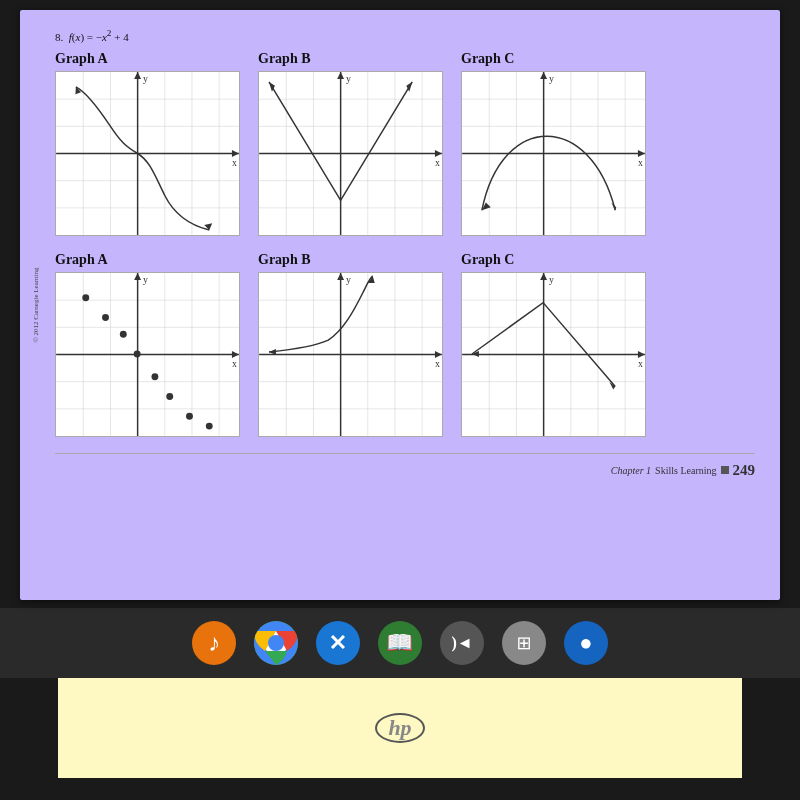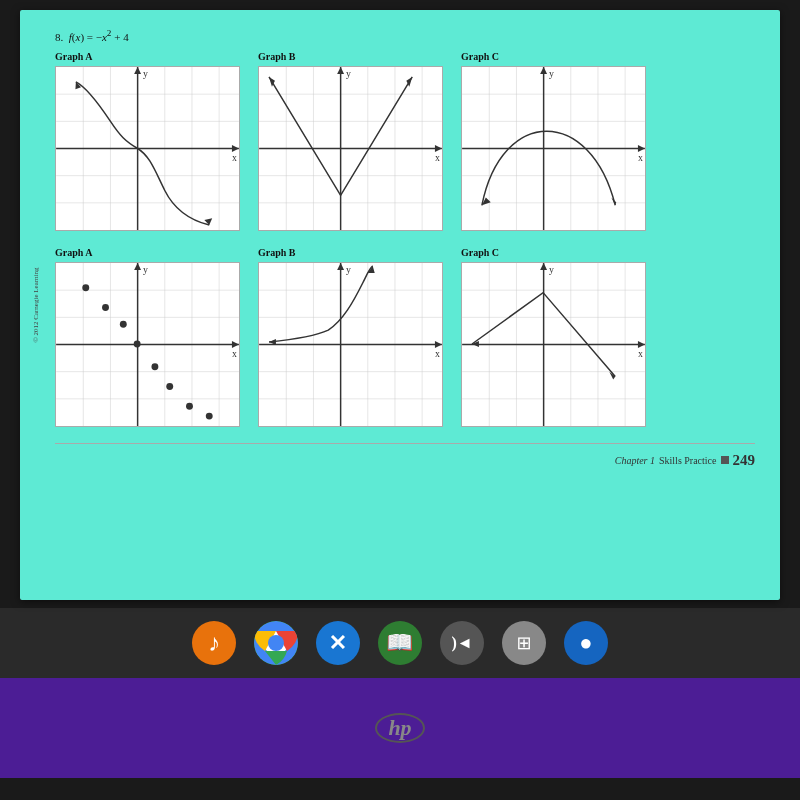--- a/index.html
+++ b/index.html
@@ -11,21 +11,21 @@
       flex-direction: column;
       align-items: center;
       justify-content: flex-start;
       font-family: 'Times New Roman', serif;
       overflow: hidden;
     }
 
     .page {
       width: 760px;
       height: 590px;
-      background: #5eead4;
+      background: #c4b5fd;
       margin-top: 10px;
       padding: 18px 25px 12px 35px;
       position: relative;
       border-radius: 2px;
       box-shadow: 0 2px 8px rgba(0,0,0,0.5);
     }
 
     .side-label {
       position: absolute;
       left: -22px;
@@ -53,21 +53,21 @@
       align-items: flex-start;
     }
 
     .graph-container {
       display: flex;
       flex-direction: column;
       align-items: flex-start;
     }
 
     .graph-label {
-      font-size: 10px;
+      font-size: 14px;
       font-weight: bold;
       color: #111;
       margin-bottom: 4px;
     }
 
     .graph-box {
       width: 185px;
       height: 165px;
       position: relative;
       background: white;
@@ -138,23 +138,23 @@
 
     .icon-orange { background: #e8720c; }
     .icon-chrome { background: radial-gradient(circle, #4285f4 30%, #fbbc05 50%, #34a853 70%, #ea4335 90%); }
     .icon-blue-x { background: #1976d2; }
     .icon-green { background: #2e7d32; }
     .icon-gray1 { background: #555; }
     .icon-gray2 { background: #888; }
     .icon-blue2 { background: #1565c0; }
 
     .laptop-bottom {
-      width: 800px;
+      width: 684px;
       height: 100px;
-      background: #4c1d95;
+      background: #fef9c3;
       display: flex;
       align-items: center;
       justify-content: center;
       position: relative;
     }
 
     .hp-logo {
       width: 50px;
       height: 30px;
       display: flex;
@@ -385,21 +385,21 @@
         </div>
       </div>
 
     </div>
   </div>
 
   <div class="divider"></div>
 
   <div class="footer">
     <span class="footer-chapter">Chapter 1</span>
-    <span>Skills Practice</span>
+    <span>Skills Learning</span>
     <span class="footer-dot"></span>
     <span class="footer-page">249</span>
   </div>
 </div>
 
 <div class="taskbar">
   <div class="taskbar-icon icon-orange">
     <span style="color:white; font-size:24px;">♪</span>
   </div>
   <div class="taskbar-icon icon-chrome" style="border-radius:50%; overflow:hidden; position:relative;">

